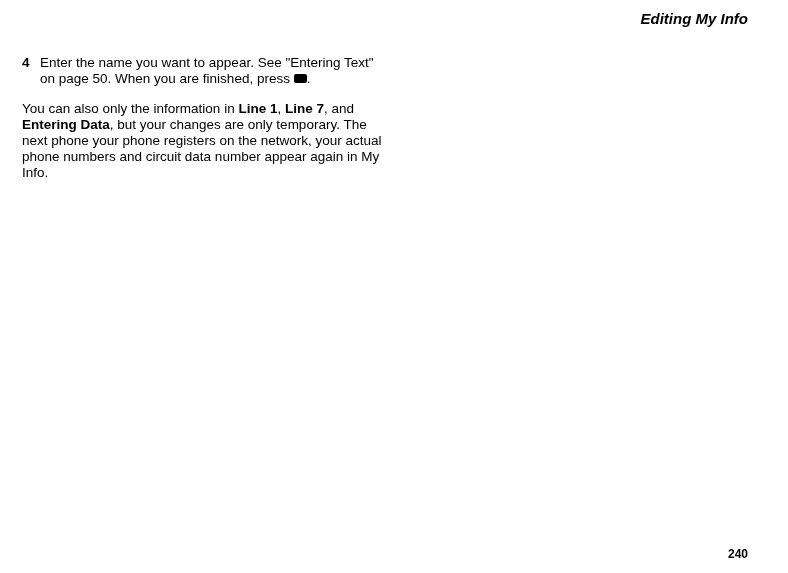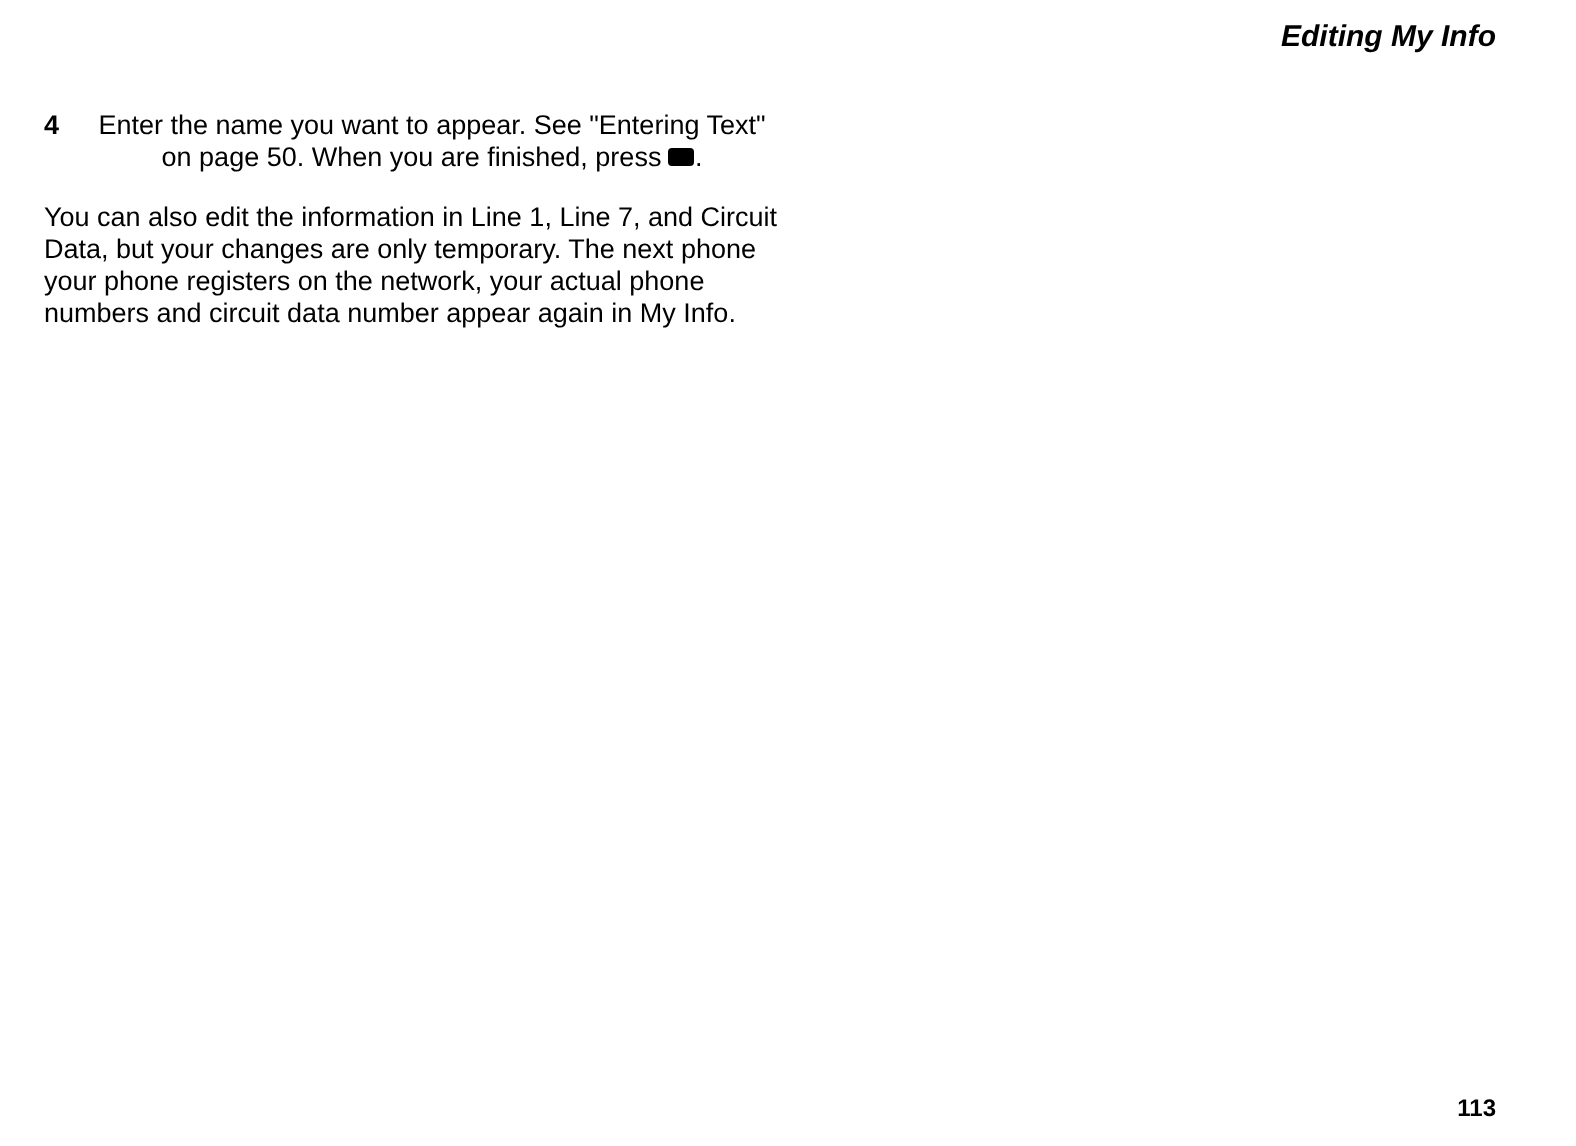--- a/index.html
+++ b/index.html
@@ -35,28 +35,27 @@
       display: flex;
       margin-bottom: 14px;
     }
     .step-num {
       font-weight: bold;
       min-width: 18px;
       flex-shrink: 0;
     }
     .step-text {
       flex: 1;
-      text-align: center;
     }
     .body-para {
       font-size: 13.5px;
       line-height: 1.18;
     }
     .bold {
-      font-weight: normal;
+      font-weight: bold;
     }
     .key-icon {
       display: inline-block;
       width: 13px;
       height: 9px;
       background: #000;
       border-radius: 2px;
       vertical-align: middle;
       position: relative;
       top: -1px;
@@ -78,19 +77,19 @@
 
 <div class="content">
   <div class="step">
     <div class="step-num">4</div>
     <div class="step-text">
       <span>Enter the name you want to appear. See "Entering Text" on page 50. When you are finished, press </span><span class="key-icon"></span><span>.</span>
     </div>
   </div>
 
   <div class="body-para">
-    <span>You can also edit the information in </span><span class="bold">Line 1</span><span>, </span><span class="bold">Line 7</span><span>, and </span><span class="bold">Circuit Data</span><span>, but your changes are only temporary. The next phone your phone registers on the network, your actual phone numbers and circuit data number appear again in My Info.</span>
+    <span>You can also only the information in </span><span class="bold">Line 1</span><span>, </span><span class="bold">Line 7</span><span>, and </span><span class="bold">Entering Data</span><span>, but your changes are only temporary. The next phone your phone registers on the network, your actual phone numbers and circuit data number appear again in My Info.</span>
   </div>
 </div>
 
 <div class="page-number">
-  <span>113</span>
+  <span>240</span>
 </div>
 
 </body></html>

